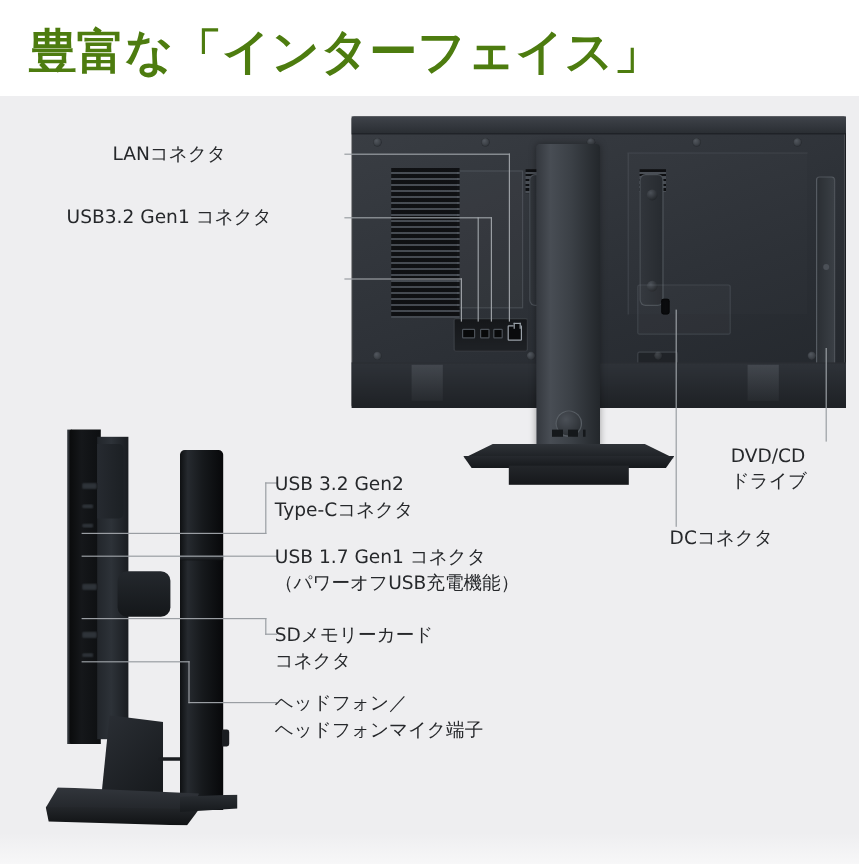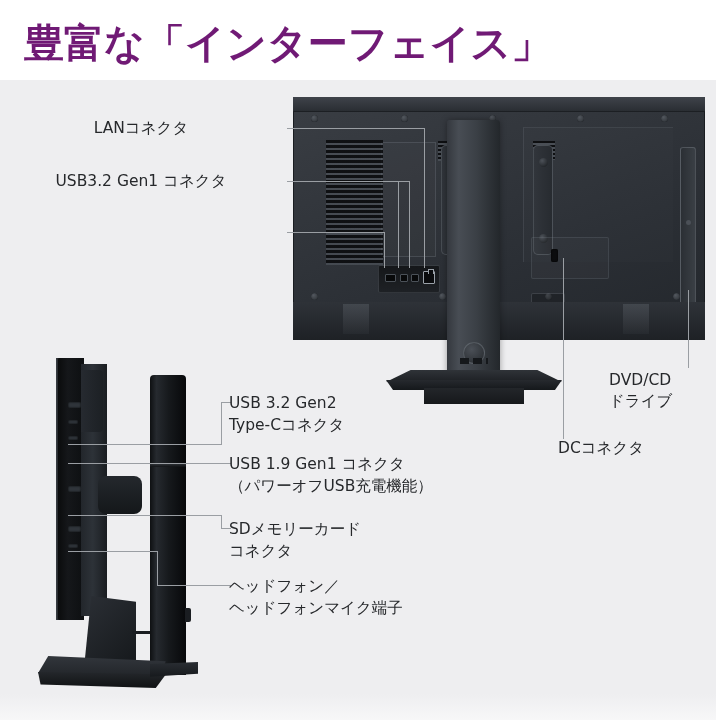--- a/index.html
+++ b/index.html
@@ -12,21 +12,21 @@
     position:relative; width:716px; height:720px;
     background:#ffffff;
   }
   
   .hdr-band{
     position:absolute; left:0; top:0; width:716px; height:80px;
     background:#ffffff;
   }
   .title{
     position:absolute; left:24px; top:16px;
-    font-size:40px; font-weight:bold; color:#701a75;
+    font-size:40px; font-weight:bold; color:#4d7c0f;
     letter-spacing:0px; white-space:nowrap;
     font-family:"DejaVu Sans","Liberation Sans",sans-serif;
   }
   
   .stage{
     position:absolute; left:0; top:80px; width:716px; height:640px;
     background:#eeeef0;
   }
   .stage-bottom-fade{
     position:absolute; left:0; bottom:0; width:716px; height:26px;
@@ -430,21 +430,21 @@
 
 
   <div class="label" style="left:609px; top:370px;">DVD/CD</div>
   <div class="label" style="left:609px; top:391px;">ドライブ</div>
 
   <div class="label" style="left:558px; top:438px;">DCコネクタ</div>
 
   <div class="label" style="left:229px; top:393px;">USB 3.2 Gen2</div>
   <div class="label" style="left:229px; top:415px;">Type-Cコネクタ</div>
 
-  <div class="label" style="left:229px; top:454px;">USB 1.9 Gen1 コネクタ</div>
+  <div class="label" style="left:229px; top:454px;">USB 1.7 Gen1 コネクタ</div>
   <div class="label" style="left:229px; top:476px;">（パワーオフUSB充電機能）</div>
 
   <div class="label" style="left:229px; top:519px;">SDメモリーカード</div>
   <div class="label" style="left:229px; top:541px;">コネクタ</div>
 
   <div class="label" style="left:229px; top:576px;">ヘッドフォン／</div>
   <div class="label" style="left:229px; top:598px;">ヘッドフォンマイク端子</div>
 
 </div>
 

